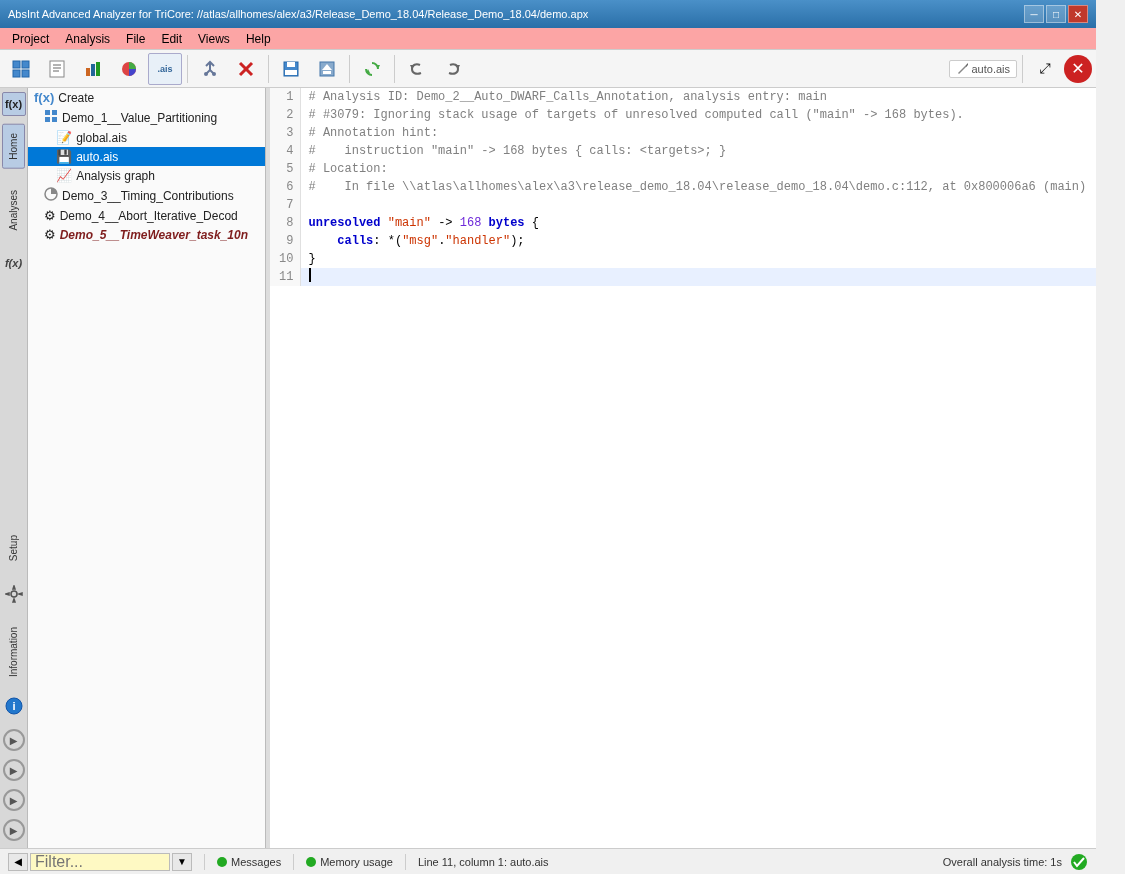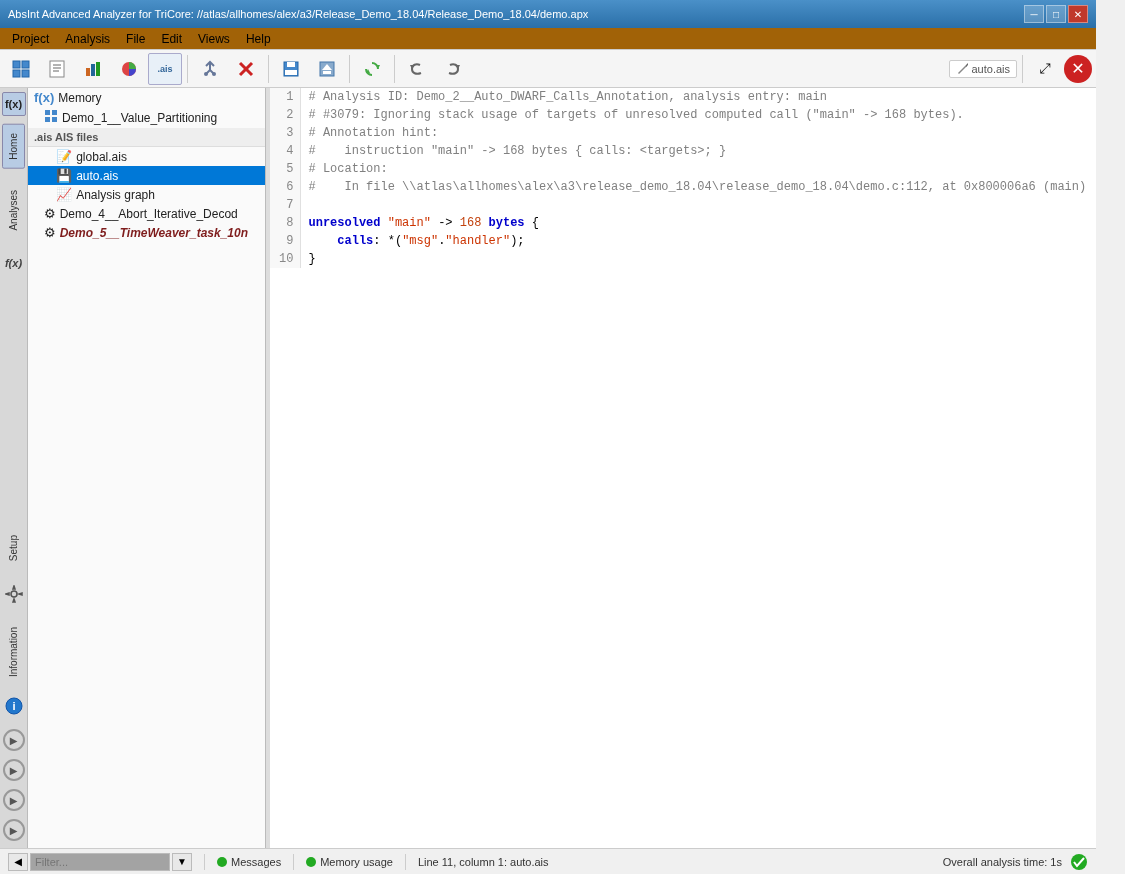--- a/index.html
+++ b/index.html
@@ -19,21 +19,21 @@
     #title-bar .win-controls { display: flex; gap: 2px; }
     .win-btn {
       width: 20px; height: 18px; border: 1px solid rgba(255,255,255,0.4);
       background: rgba(255,255,255,0.2); color: white; cursor: pointer;
       display: flex; align-items: center; justify-content: center; font-size: 10px;
     }
     .win-btn.close-btn { background: #c0392b; }
 
     
     #menu-bar {
-      background: #a16207;
+      background: #fca5a5;
       border-bottom: 1px solid #ccc;
       display: flex;
       align-items: center;
       height: 22px;
       padding: 0 4px;
     }
     .menu-item {
       padding: 2px 8px;
       cursor: pointer;
       font-size: 12px;
@@ -106,42 +106,42 @@
       padding: 0 8px;
       white-space: pre;
       line-height: 18px;
       vertical-align: top;
     }
     
     
     .kw { color: #0000cc; font-weight: bold; }
     .str { color: #cc3300; }
     .cmt { color: #808080; }
-    .num { color: #c2410c; }
+    .num { color: #6d28d9; }
 
     
     #status-bar {
       height: 26px;
       background: #f0f0f0;
       border-top: 1px solid #ccc;
       display: flex;
       align-items: center;
       padding: 0 8px;
       gap: 8px;
       font-size: 11px;
       color: #333;
     }
     .status-section {
       display: flex; align-items: center; gap: 4px;
     }
     .status-sep { width: 1px; height: 16px; background: #ccc; margin: 0 4px; }
     .status-spacer { flex: 1; }
     .filter-input {
       width: 140px; height: 18px; border: 1px solid #bbb;
-      padding: 1px 4px; font-size: 11px; background: #a3a3a3;
+      padding: 1px 4px; font-size: 16px; background: #fef9c3;
     }
     .filter-btn {
       width: 20px; height: 18px; border: 1px solid #bbb;
       background: #e8e8e8; cursor: pointer; display: flex;
       align-items: center; justify-content: center;
     }
     .green-dot {
       width: 10px; height: 10px; border-radius: 50%;
       background: #22aa22; display: inline-block;
     }
@@ -379,53 +379,61 @@
       <div class="play-circle" style="border:2px solid #999;">▶</div>
       <div class="play-circle" style="border:2px solid #999;">▶</div>
       <div class="play-circle" style="border:2px solid #999;">▶</div>
     </div>
 
     <div id="tree-container">
       <div id="tree-content">
 
         <div class="tree-item">
           <span class="icon" style="color:#4488cc; font-weight:bold;">f(x)</span>
-          <span>Memory</span>
+          <span>Create</span>
         </div>
 
         <div class="tree-item indent1">
           <span class="icon">
             <svg width="14" height="14" viewBox="0 0 14 14">
                 <rect x="1" y="1" width="5" height="5" fill="#4488cc"></rect>
                 <rect x="8" y="1" width="5" height="5" fill="#4488cc"></rect>
                 <rect x="1" y="8" width="5" height="5" fill="#4488cc"></rect>
                 <rect x="8" y="8" width="5" height="5" fill="#4488cc"></rect>
               </svg>
           </span>
           <span style="font-size:12px;">Demo_1__Value_Partitioning</span>
         </div>
 
 
-        <div class="section-header">.ais AIS files</div>
 
         <div class="tree-item indent2">
           <span class="icon" style="color:#888;">📝</span>
           <span>global.ais</span>
         </div>
 
         <div class="tree-item indent2 selected">
           <span class="icon">💾</span>
           <span>auto.ais</span>
         </div>
 
         <div class="tree-item indent2">
           <span class="icon" style="color:#4488cc;">📈</span>
           <span>Analysis graph</span>
         </div>
 
+        <div class="tree-item indent1">
+          <span class="icon">
+            <svg width="14" height="14" viewBox="0 0 14 14">
+                <circle cx="7" cy="7" r="6" fill="none" stroke="#888" stroke-width="1.5"></circle>
+                <path d="M7,7 L7,1 A6,6 0 0,1 13,7 Z" fill="#888"></path>
+              </svg>
+          </span>
+          <span>Demo_3__Timing_Contributions</span>
+        </div>
 
         <div class="tree-item indent1">
           <span class="icon">⚙</span>
           <span>Demo_4__Abort_Iterative_Decod</span>
         </div>
 
         <div class="tree-item indent1">
           <span class="icon">⚙</span>
           <span style="font-style:italic; color:#7f1d1d;font-weight:bold;">Demo_5__TimeWeaver_task_10n</span>
         </div>
@@ -481,20 +489,24 @@
           <tr>
             <td class="line-num">9</td>
             <td class="line-code">    <span class="kw">calls</span>: *(<span class="str">"msg"</span>.<span class="str">"handler"</span>);</td>
           </tr>
 
           <tr>
             <td class="line-num">10</td>
             <td class="line-code">}</td>
           </tr>
 
+          <tr class="line-cursor">
+            <td class="line-num">11</td>
+            <td class="line-code"><span style="border-left:2px solid #000; height:14px; display:inline-block;">&nbsp;</span></td>
+          </tr>
         </tbody>
       </table>
     </div>
   </div>
 
   <div id="status-bar">
 
     <div style="display:flex;align-items:center;gap:2px;">
       <button class="filter-btn" style="font-size:10px;">◀</button>
       <input class="filter-input" type="text" placeholder="Filter..." style="">

